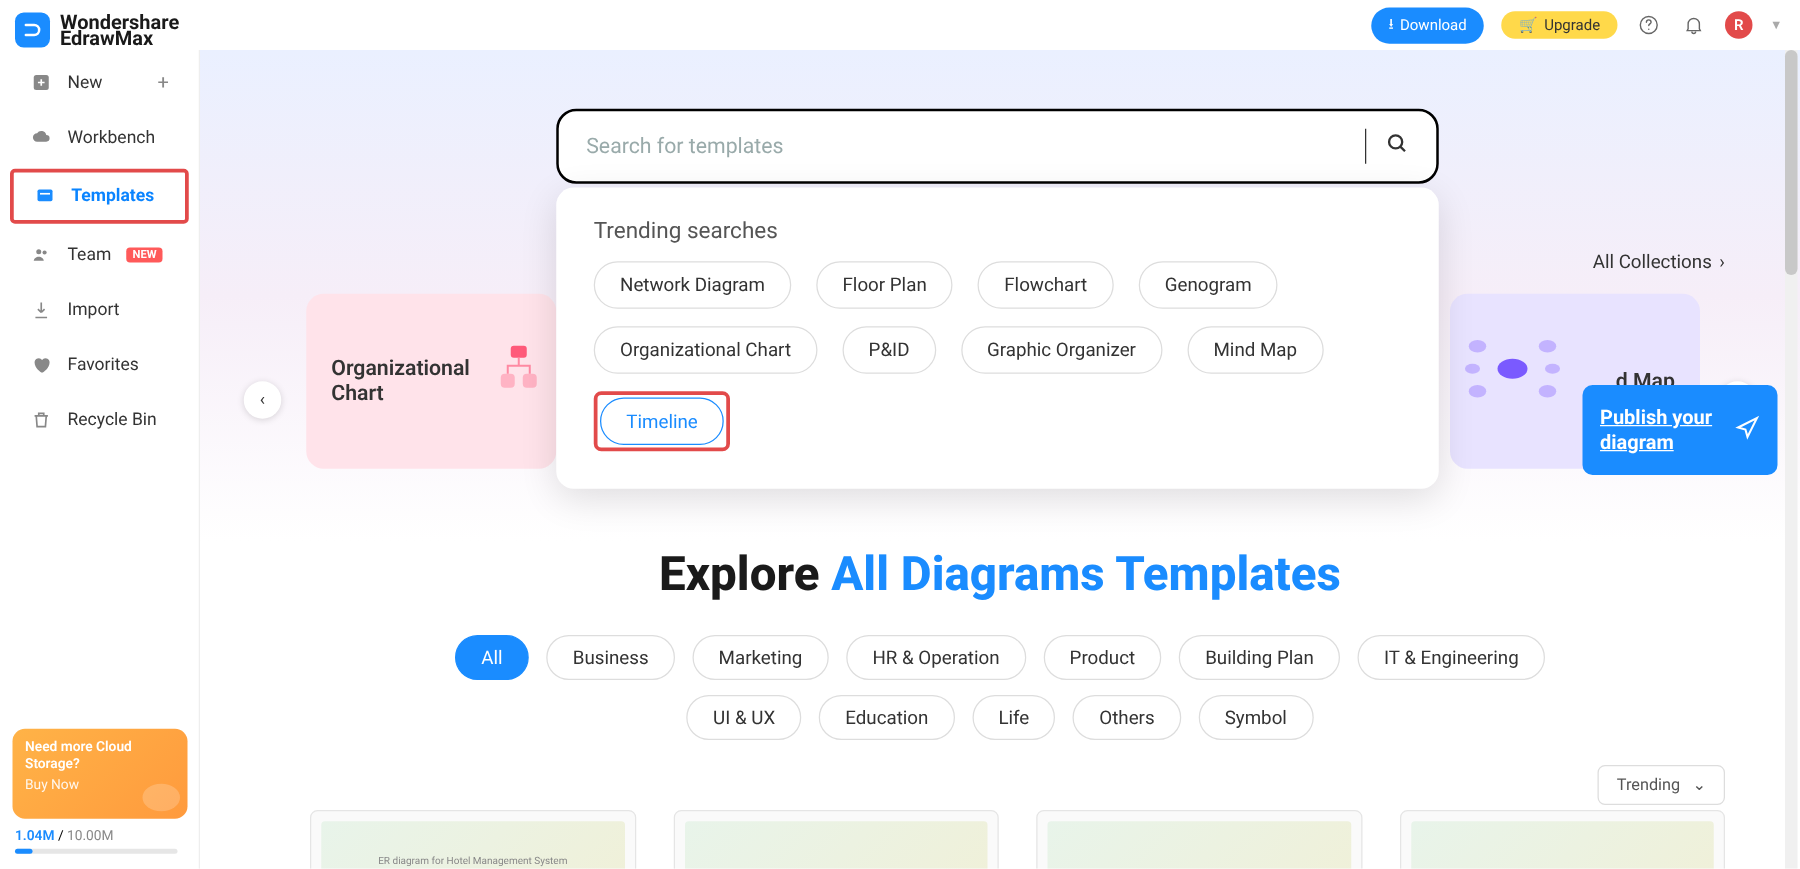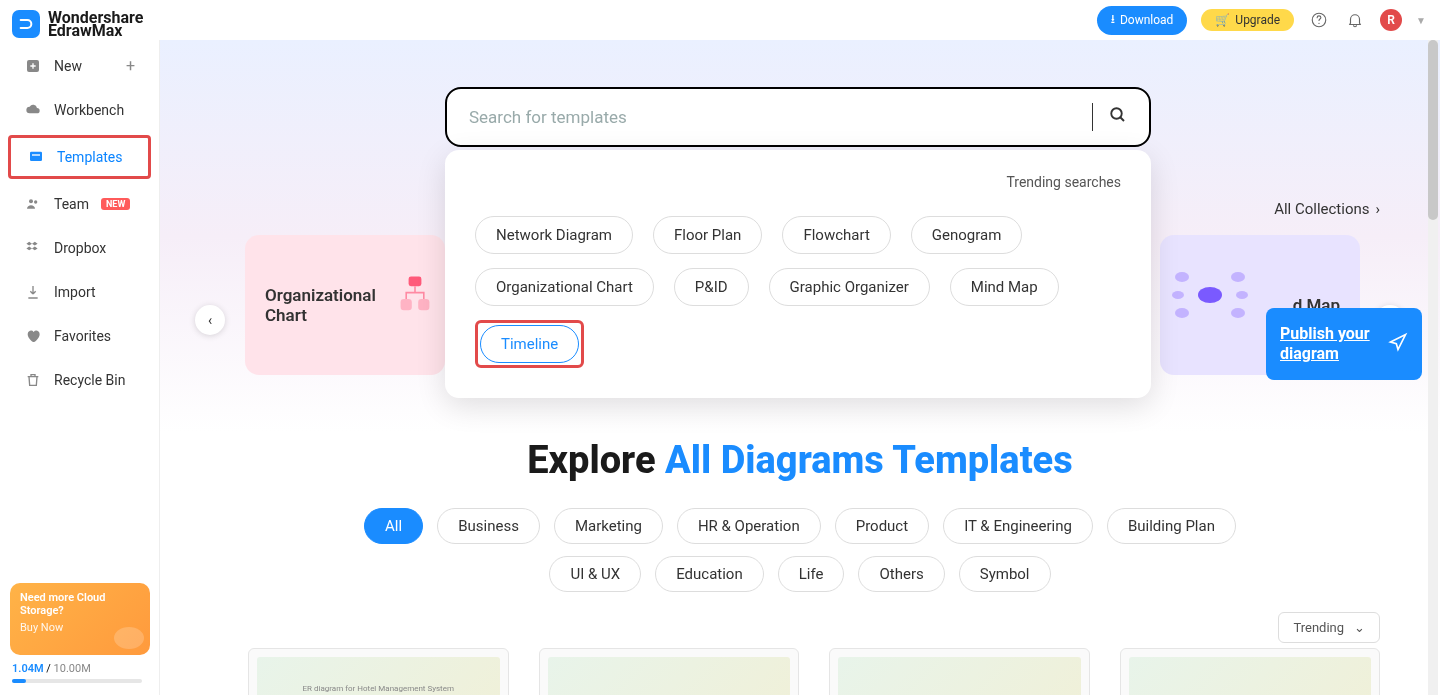--- a/index.html
+++ b/index.html
@@ -9,21 +9,21 @@
 .logo-badge { width: 28px; height: 28px; border-radius: 7px; background: #1a8cff; display: flex; align-items: center; justify-content: center; color: #fff; font-weight: bold; font-size: 18px; }
 .logo-text { font-size: 16px; line-height: 13px; font-weight: 700; color: #1a1a1a; }
 .btn-download { background: #1a8cff; color: #fff; border-radius: 16px; padding: 4px 14px; font-size: 12px; display: flex; align-items: center; gap: 5px; cursor: pointer; }
 .btn-upgrade { background: #ffd94a; color: #333; border-radius: 16px; padding: 4px 14px; font-size: 12px; display: flex; align-items: center; gap: 5px; cursor: pointer; }
 .icon-circle { width: 22px; height: 22px; display:flex;align-items:center;justify-content:center; color:#666; cursor:pointer; }
 .avatar { width: 22px; height: 22px; border-radius: 50%; background: #e24a4a; color: #fff; display:flex;align-items:center;justify-content:center; font-size:12px; font-weight:600; }
 .caret-down { font-size:10px;color:#aaa;}
 .sidebar { position: absolute; left:0; top:40px; width:160px; height:655px; background:#fff; border-right:1px solid #eee; }
 .side-item { display:flex; align-items:center; gap:12px; padding:10px 16px; margin:6px 8px; font-size:14px; color:#333; cursor:pointer; border-radius:4px; }
 .side-item .plus { margin-left:auto; color:#888; font-size:16px;}
-.side-item.active { border:3px solid #e24a4a; color:#0a84ff; font-weight:400; }
+.side-item.active { border:3px solid #e24a4a; color:#0a84ff; font-weight:700; }
 .side-icon { width:18px; height:18px; display:flex;align-items:center;justify-content:center; color:#666; }
 .badge-new { background:#ff5a5a;color:#fff;font-size:9px;padding:1px 5px;border-radius:3px;font-weight:700;}
 .promo { position:absolute; bottom:40px; left:10px; width:140px; height:72px; border-radius:10px; background:linear-gradient(135deg,#ffb347,#ff9a3d); padding:8px 10px; color:#fff;margin-top:16px; }
 .promo-title { font-size:11px; font-weight:600; line-height:13px;}
 .promo-btn { font-size:11px; margin-top:4px; opacity:.9;}
 .promo-vip { position:absolute; right:6px; bottom:6px; width:30px;height:22px;background:#fff3;border-radius:50%;}
 .storage { position:absolute; bottom:12px; left:12px; font-size:11px; }
 .storage .used{color:#1a8cff;font-weight:600;}
 .storage .total{color:#888;}
 .storage-bar{width:130px;height:4px;background:#e6e6e6;border-radius:2px;margin-top:4px;}
@@ -36,21 +36,21 @@
 .carousel-item.org{left:85px;width:200px;background:#ffe3ea;}
 .carousel-item.mind{right:80px;width:200px;background:#e8e3ff;justify-content:flex-end;}
 .org-shape{position:absolute;right:10px;top:40px;width:40px;height:40px;}
 .mind-shape{position:absolute;left:10px;top:30px;width:80px;height:60px;}
 .search-panel { position:absolute; left:285px; top:47px; width:706px; }
 .search-box { height:60px; border:2px solid #000; border-radius:16px; background:#fff; display:flex; align-items:center; padding:0 22px; }
 .search-input { flex:1; border:none; outline:none; font-size:17px; color:#333; }
 .search-input::placeholder{color:#9aa;}
 .search-divider{width:1px;height:28px;background:#333;margin:0 16px;}
 .dropdown { margin-top:3px; background:#fff; border-radius:14px; padding:24px 30px 30px; box-shadow:0 8px 30px rgba(0,0,0,.12);}
-.trend-label{font-size:14px;color:#555;margin-bottom:26px;text-align:right;}
+.trend-label{font-size:18px;color:#555;margin-bottom:14px;}
 .chips{display:flex;flex-wrap:wrap;gap:14px 20px;}
 .chip{border:1px solid #ddd;border-radius:24px;padding:9px 20px;font-size:15px;color:#333;cursor:pointer;background:#fff;}
 .chip-highlight-wrap{border:3px solid #e24a4a;padding:2px;border-radius:6px;}
 .chip.blue{color:#1a8cff;border-color:#1a8cff;}
 .explore-title{position:absolute;top:398px;width:100%;text-align:center;font-size:38px;font-weight:800;color:#1a1a1a;}
 .explore-title .blue{color:#1a8cff;}
 .cat-chips{position:absolute;top:468px;width:100%;display:flex;justify-content:center;flex-wrap:wrap;gap:12px 14px;padding:0 160px;}
 .cat-chip{border:1px solid #ddd;border-radius:20px;padding:8px 20px;font-size:15px;color:#333;cursor:pointer;background:#fff;}
 .cat-chip.active{background:#1a8cff;color:#fff;border-color:#1a8cff;}
 .sort-select{position:absolute;right:60px;top:572px;border:1px solid #ddd;border-radius:6px;padding:7px 14px;font-size:13px;color:#555;display:flex;align-items:center;gap:10px;cursor:pointer;}
@@ -132,28 +132,20 @@
   <div class="side-item">
     <span class="side-icon">
         <svg width="16" height="16" viewBox="0 0 24 24" fill="#888">
           <circle cx="9" cy="8" r="3"></circle>
           <circle cx="16" cy="9" r="2.5"></circle>
           <path d="M3 19c0-3 3-5 6-5s6 2 6 5"></path>
         </svg>
       </span>
     <span>Team</span>
     <span class="badge-new">NEW</span>
-  </div>
-  <div class="side-item">
-    <span class="side-icon">
-        <svg width="16" height="16" viewBox="0 0 24 24" fill="#888">
-          <path d="M6 3l6 4-6 4-6-4 6-4zm12 0l6 4-6 4-6-4 6-4zM6 13l6 4-6 4-6-4 6-4zm12 0l6 4-6 4-6-4 6-4z" transform="scale(.7) translate(3 1)"></path>
-        </svg>
-      </span>
-    <span>Dropbox</span>
   </div>
   <div class="side-item">
     <span class="side-icon">
         <svg width="16" height="16" viewBox="0 0 24 24" fill="none" stroke="#888" stroke-width="2">
           <path d="M12 3v12m0 0l-4-4m4 4l4-4M5 21h14"></path>
         </svg>
       </span>
     <span>Import</span>
   </div>
   <div class="side-item">
@@ -248,22 +240,22 @@
   <div class="explore-title">
     <span>Explore </span><span class="blue">All Diagrams Templates</span>
   </div>
 
   <div class="cat-chips">
     <div class="cat-chip active">All</div>
     <div class="cat-chip">Business</div>
     <div class="cat-chip">Marketing</div>
     <div class="cat-chip">HR &amp; Operation</div>
     <div class="cat-chip">Product</div>
+    <div class="cat-chip">Building Plan</div>
     <div class="cat-chip">IT &amp; Engineering</div>
-    <div class="cat-chip">Building Plan</div>
     <div class="cat-chip">UI &amp; UX</div>
     <div class="cat-chip">Education</div>
     <div class="cat-chip">Life</div>
     <div class="cat-chip">Others</div>
     <div class="cat-chip">Symbol</div>
   </div>
 
   <div class="sort-select">
     <span>Trending</span>
     <span>⌄</span>

